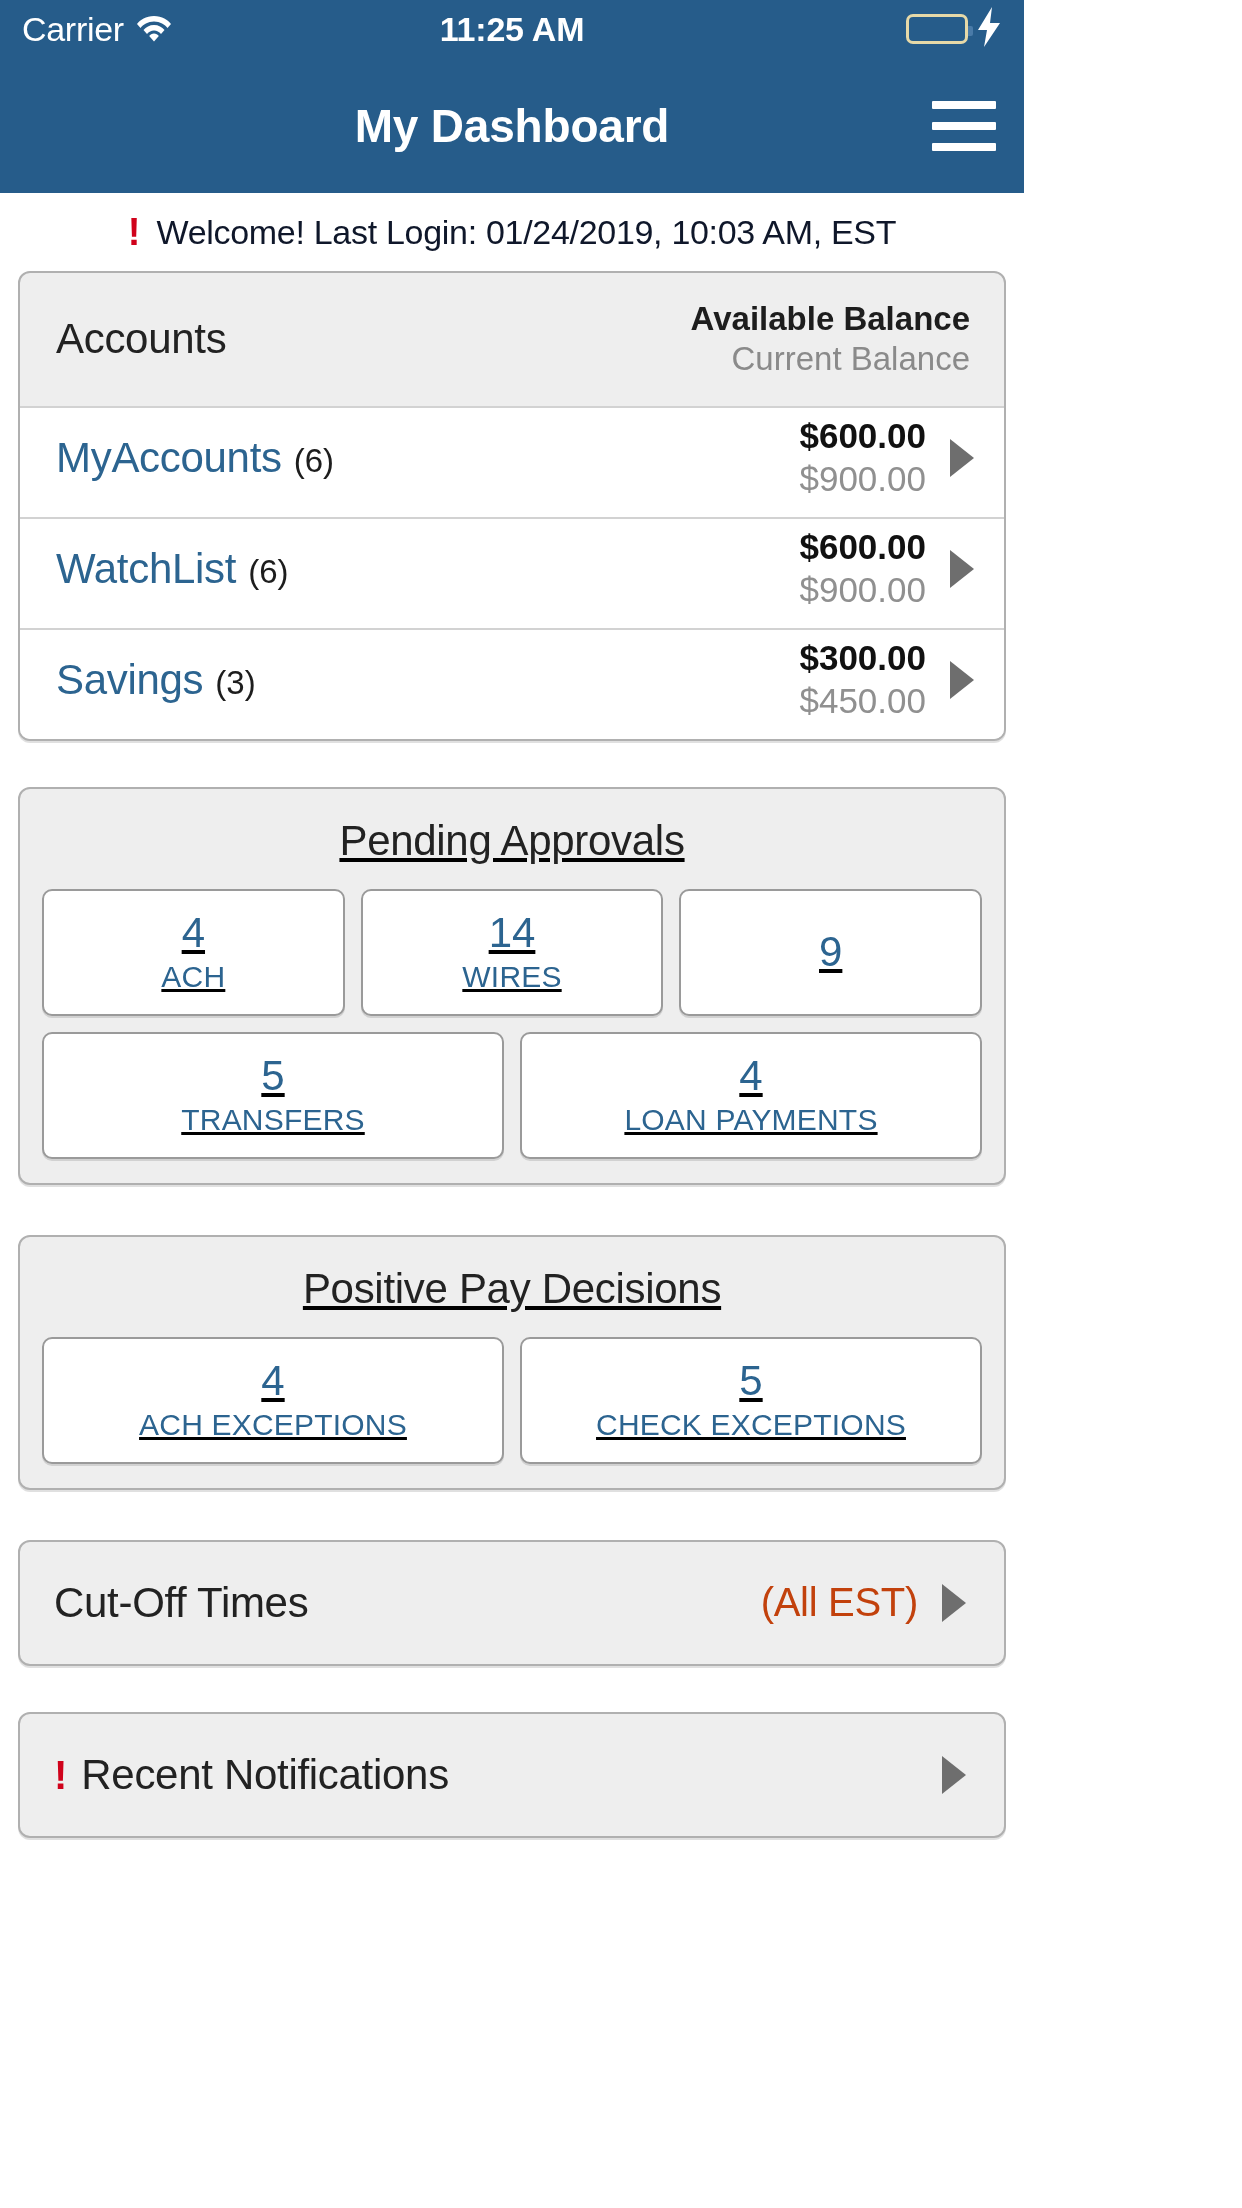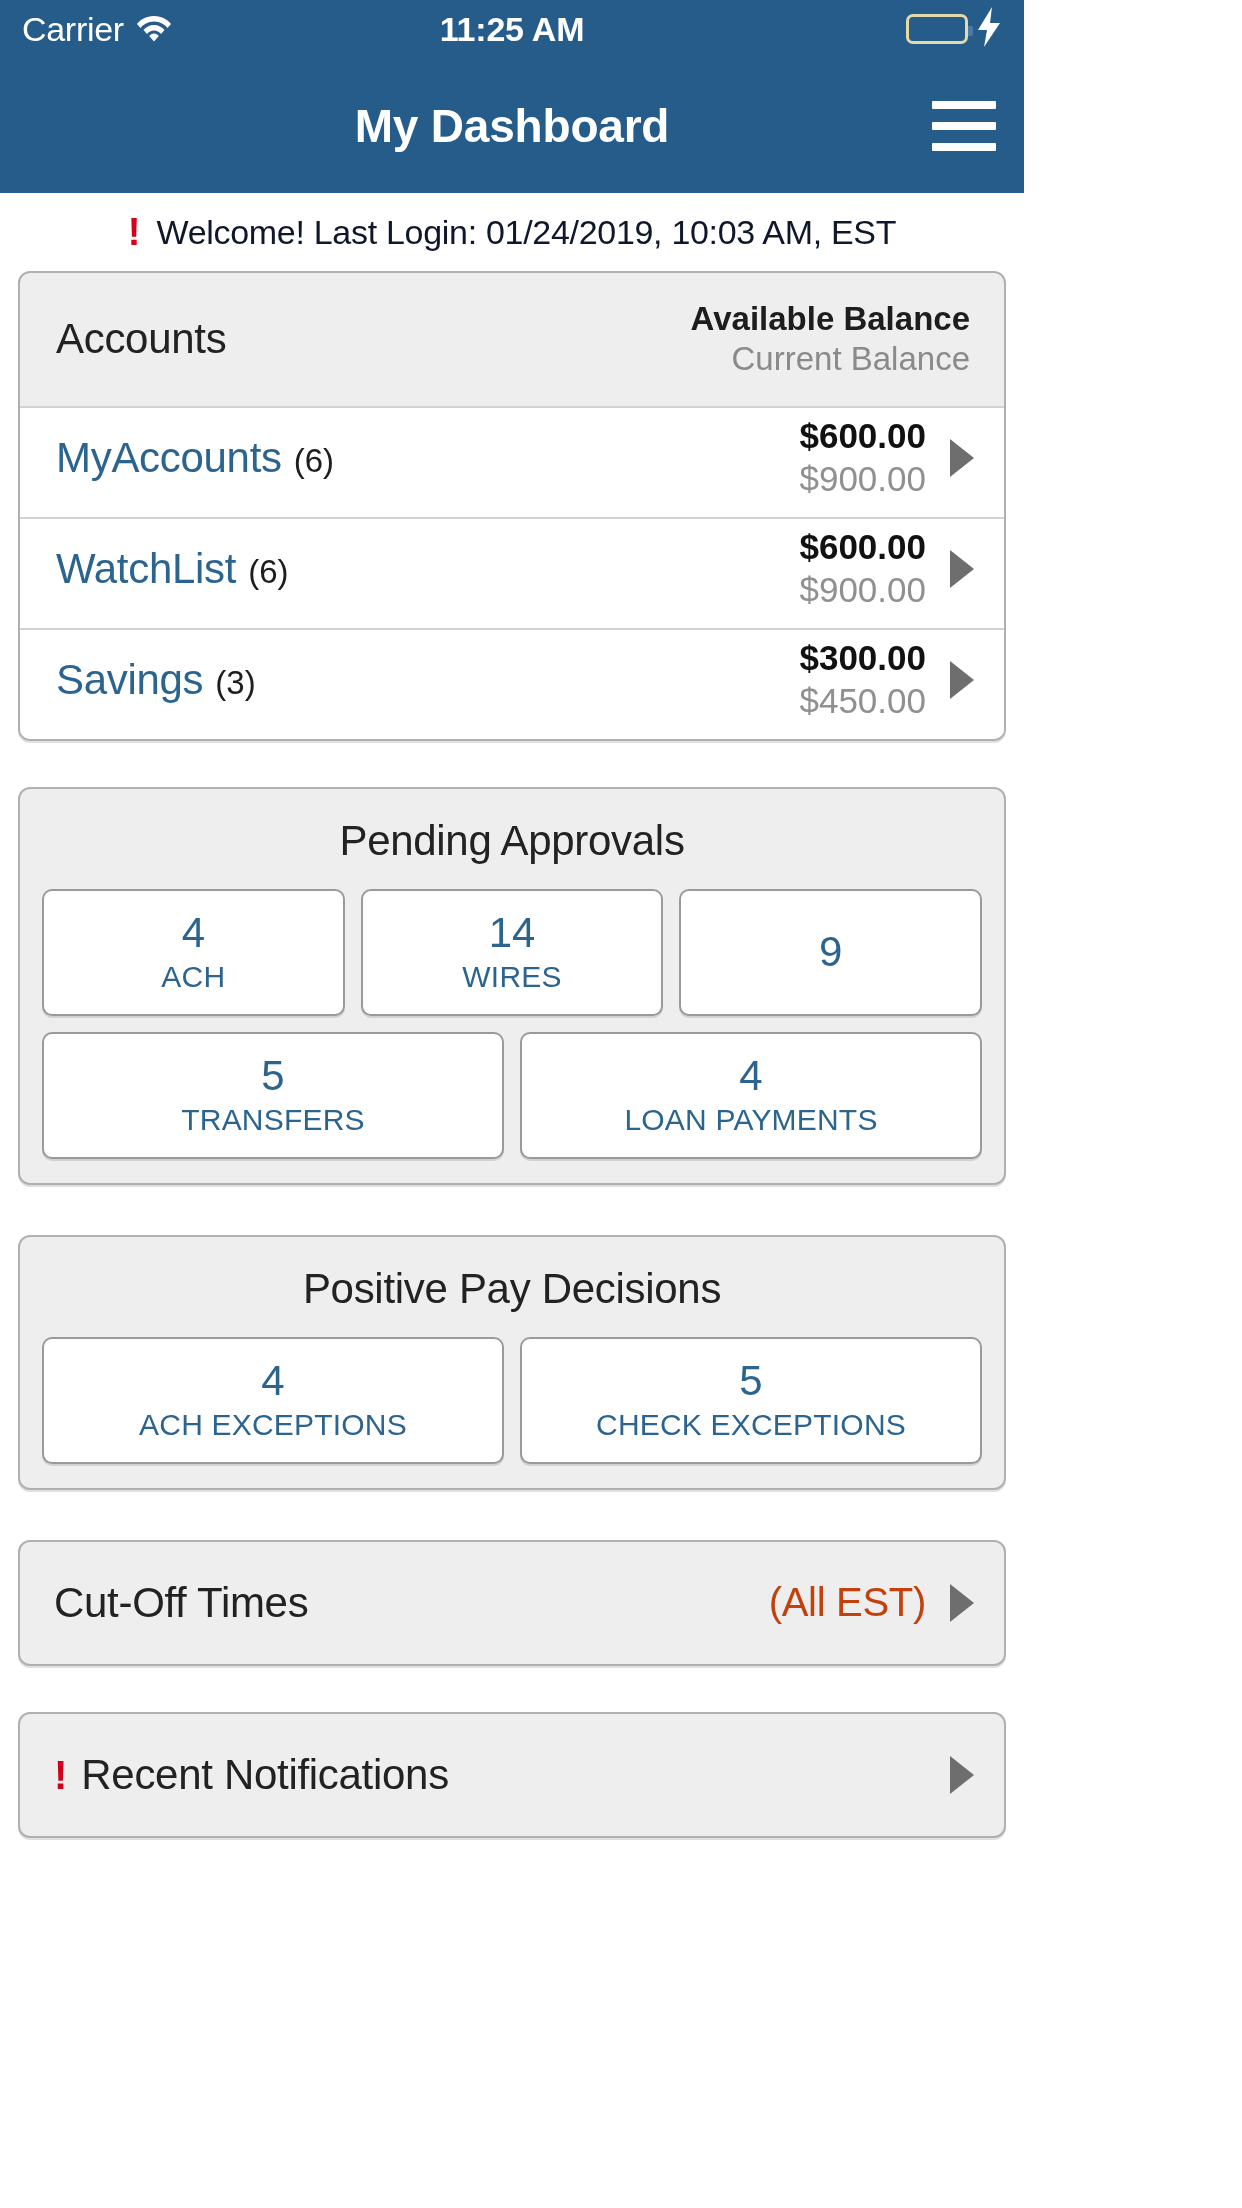--- a/index.html
+++ b/index.html
@@ -108,21 +108,21 @@
   .acct-bal .avail { font-size: 35px; font-weight: bold; color: #111111; }
   .acct-bal .curr { font-size: 35px; color: #909090; }
   .chev {
     width: 0; height: 0; margin-left: 24px;
     border-top: 19px solid transparent;
     border-bottom: 19px solid transparent;
     border-left: 24px solid #6e6e6e;
   }
 
   
-  .tile-section { padding: 20px 22px 24px 22px; }
+  .tile-section { padding: 20px 22px 24px 22px; text-decoration: underline; }
   .section-title {
     text-align: center; font-size: 42px; color: #222222;
     letter-spacing: -0.3px; padding: 8px 0 24px 0;
   }
   .tile-row { display: flex; gap: 16px; margin-bottom: 16px; }
   .tile-row:last-child { margin-bottom: 0; }
   .tile {
     flex: 1 1 0;
     background: #ffffff;
     border: 2px solid #9a9a9a;
@@ -136,21 +136,21 @@
   }
   .tile-num { font-size: 42px; color: #2c6490; line-height: 1.12; }
   .tile-label {
     font-size: 30px; color: #2c6490; letter-spacing: 0.2px;
     margin-top: 4px; white-space: nowrap;
   }
 
   
   .link-card {
     display: flex; align-items: center;
-    padding: 0 30px 0 34px;
+    padding: 0 38px 0 34px;
     height: 126px;
     cursor: pointer;
   }
   .link-left { display: flex; align-items: center; gap: 14px; }
   .link-title { font-size: 42px; color: #222222; letter-spacing: -0.3px; }
   .link-right { margin-left: auto; display: flex; align-items: center; }
   .link-meta { font-size: 40px; color: #c2410c; letter-spacing: -0.3px; }
   .notif-bang { color: #d0021b; font-size: 40px; font-weight: bold; line-height: 1; }
 </style>
 </head>

